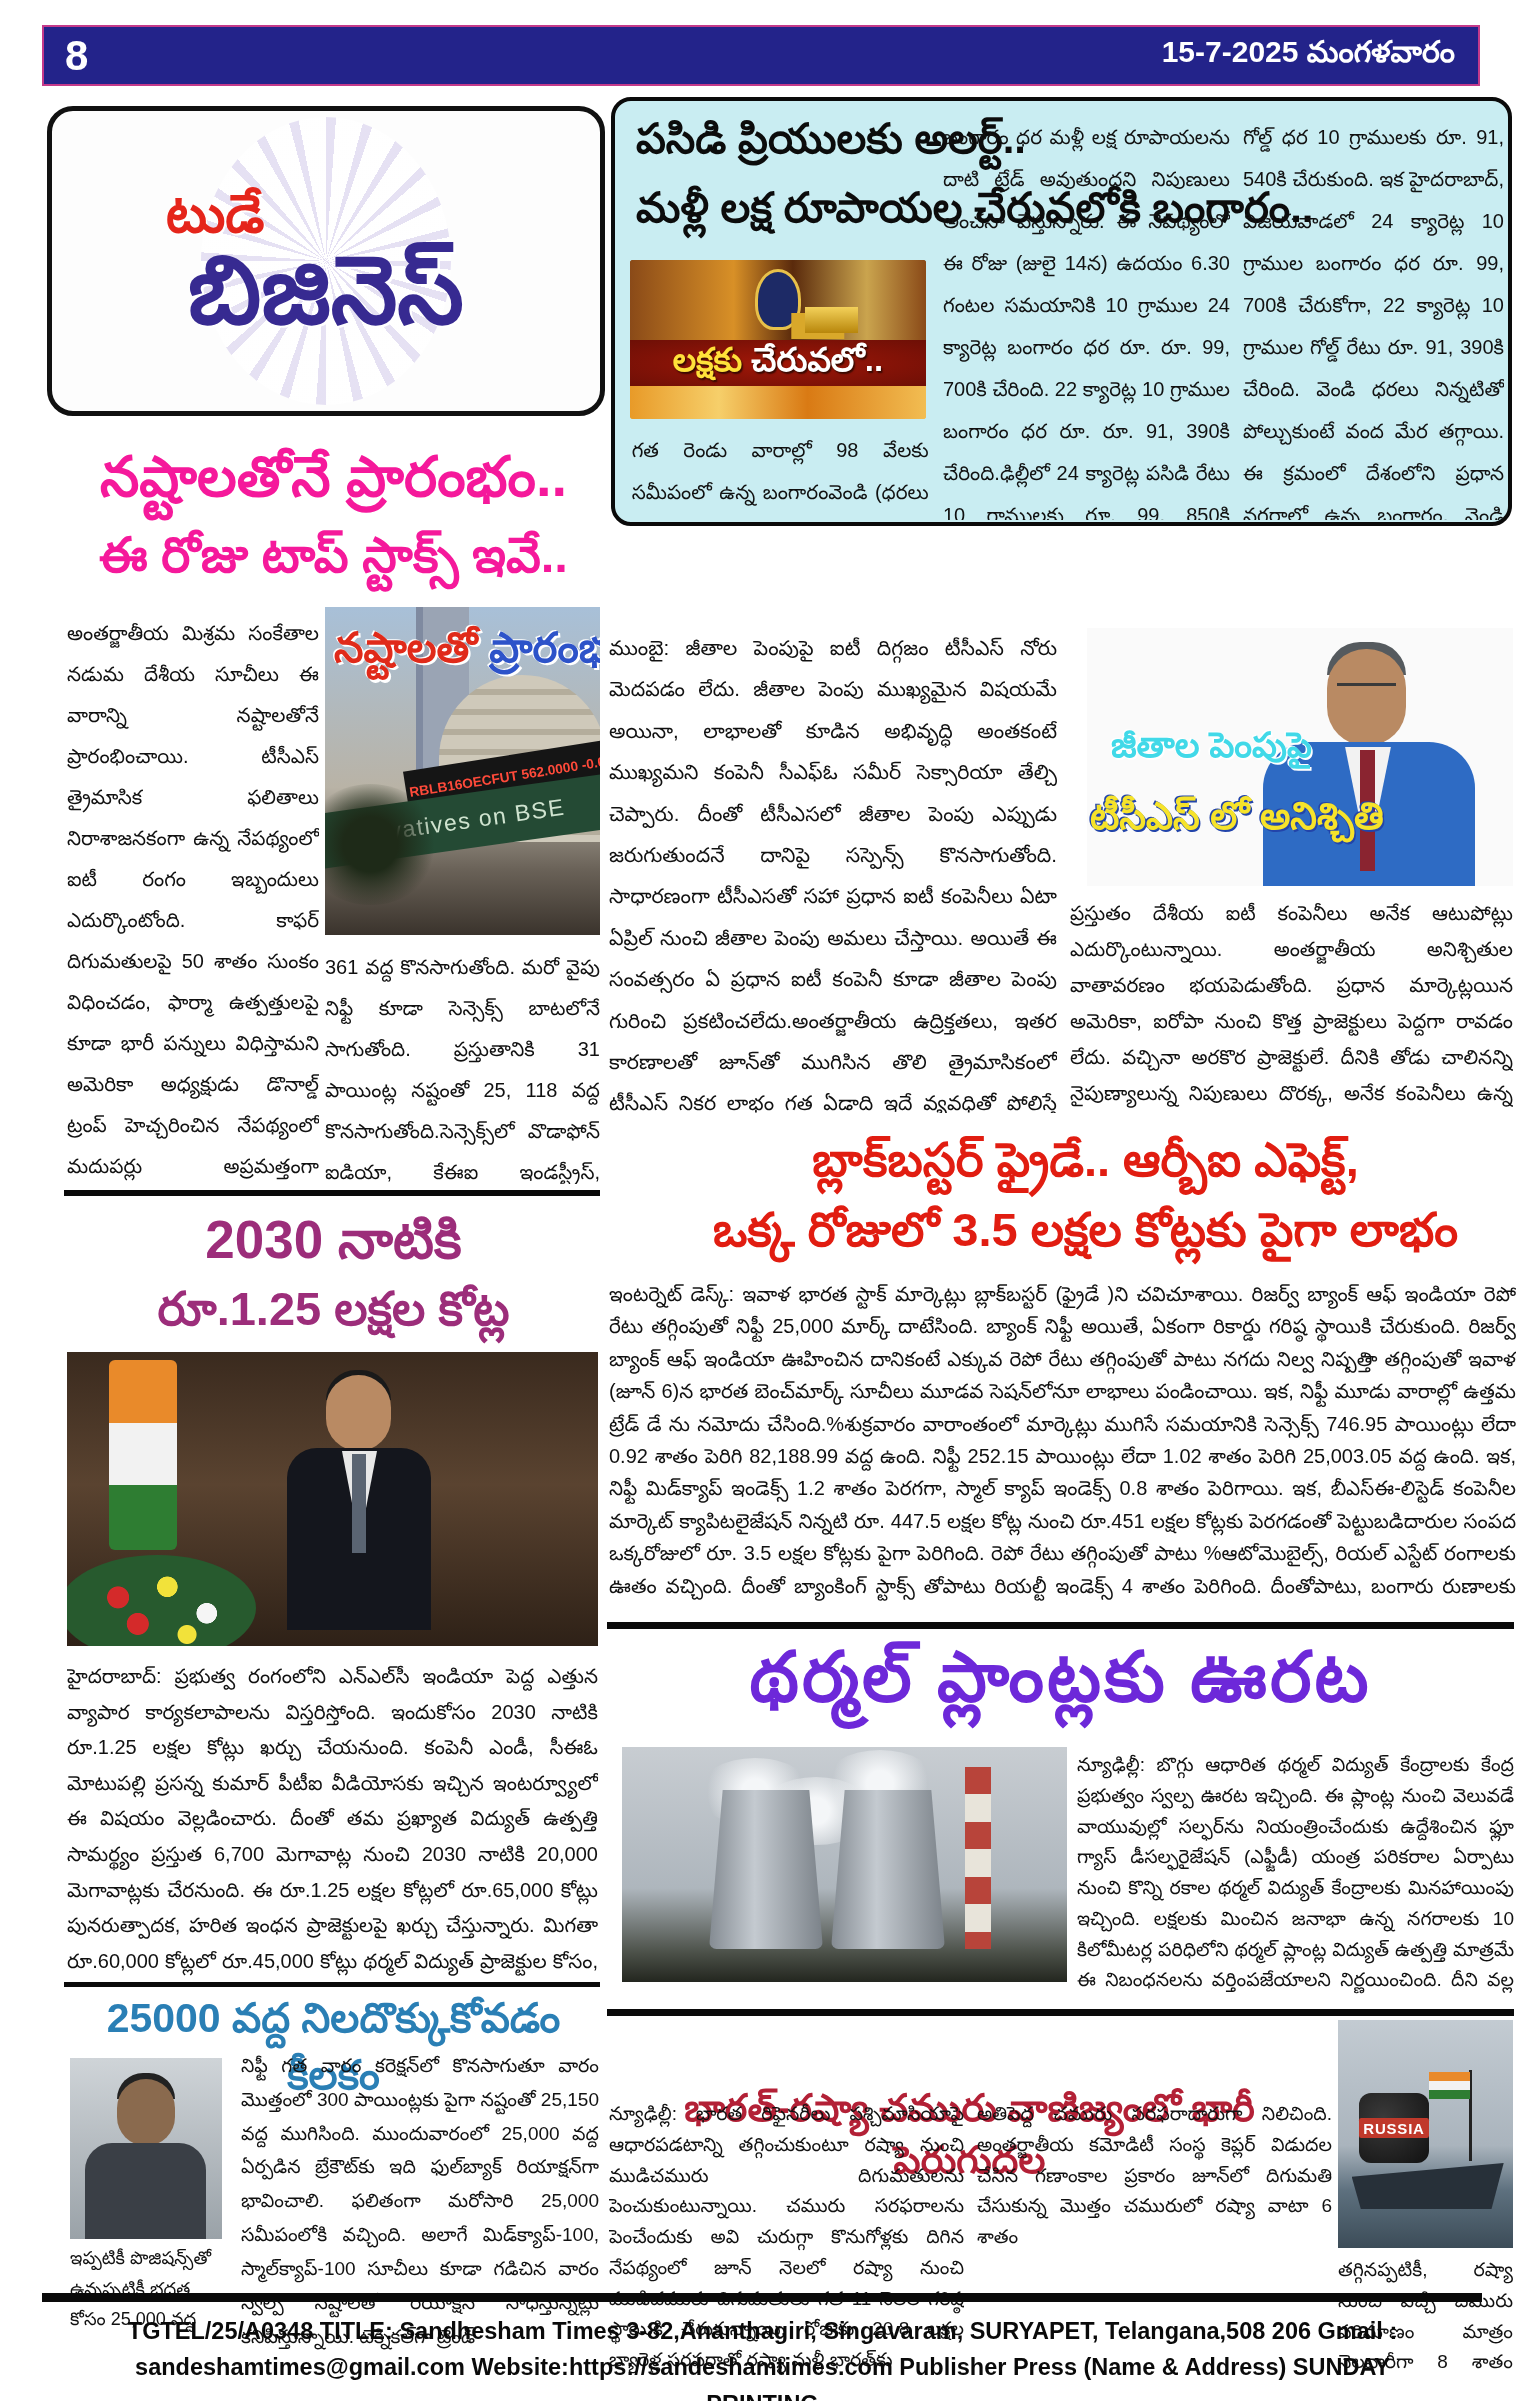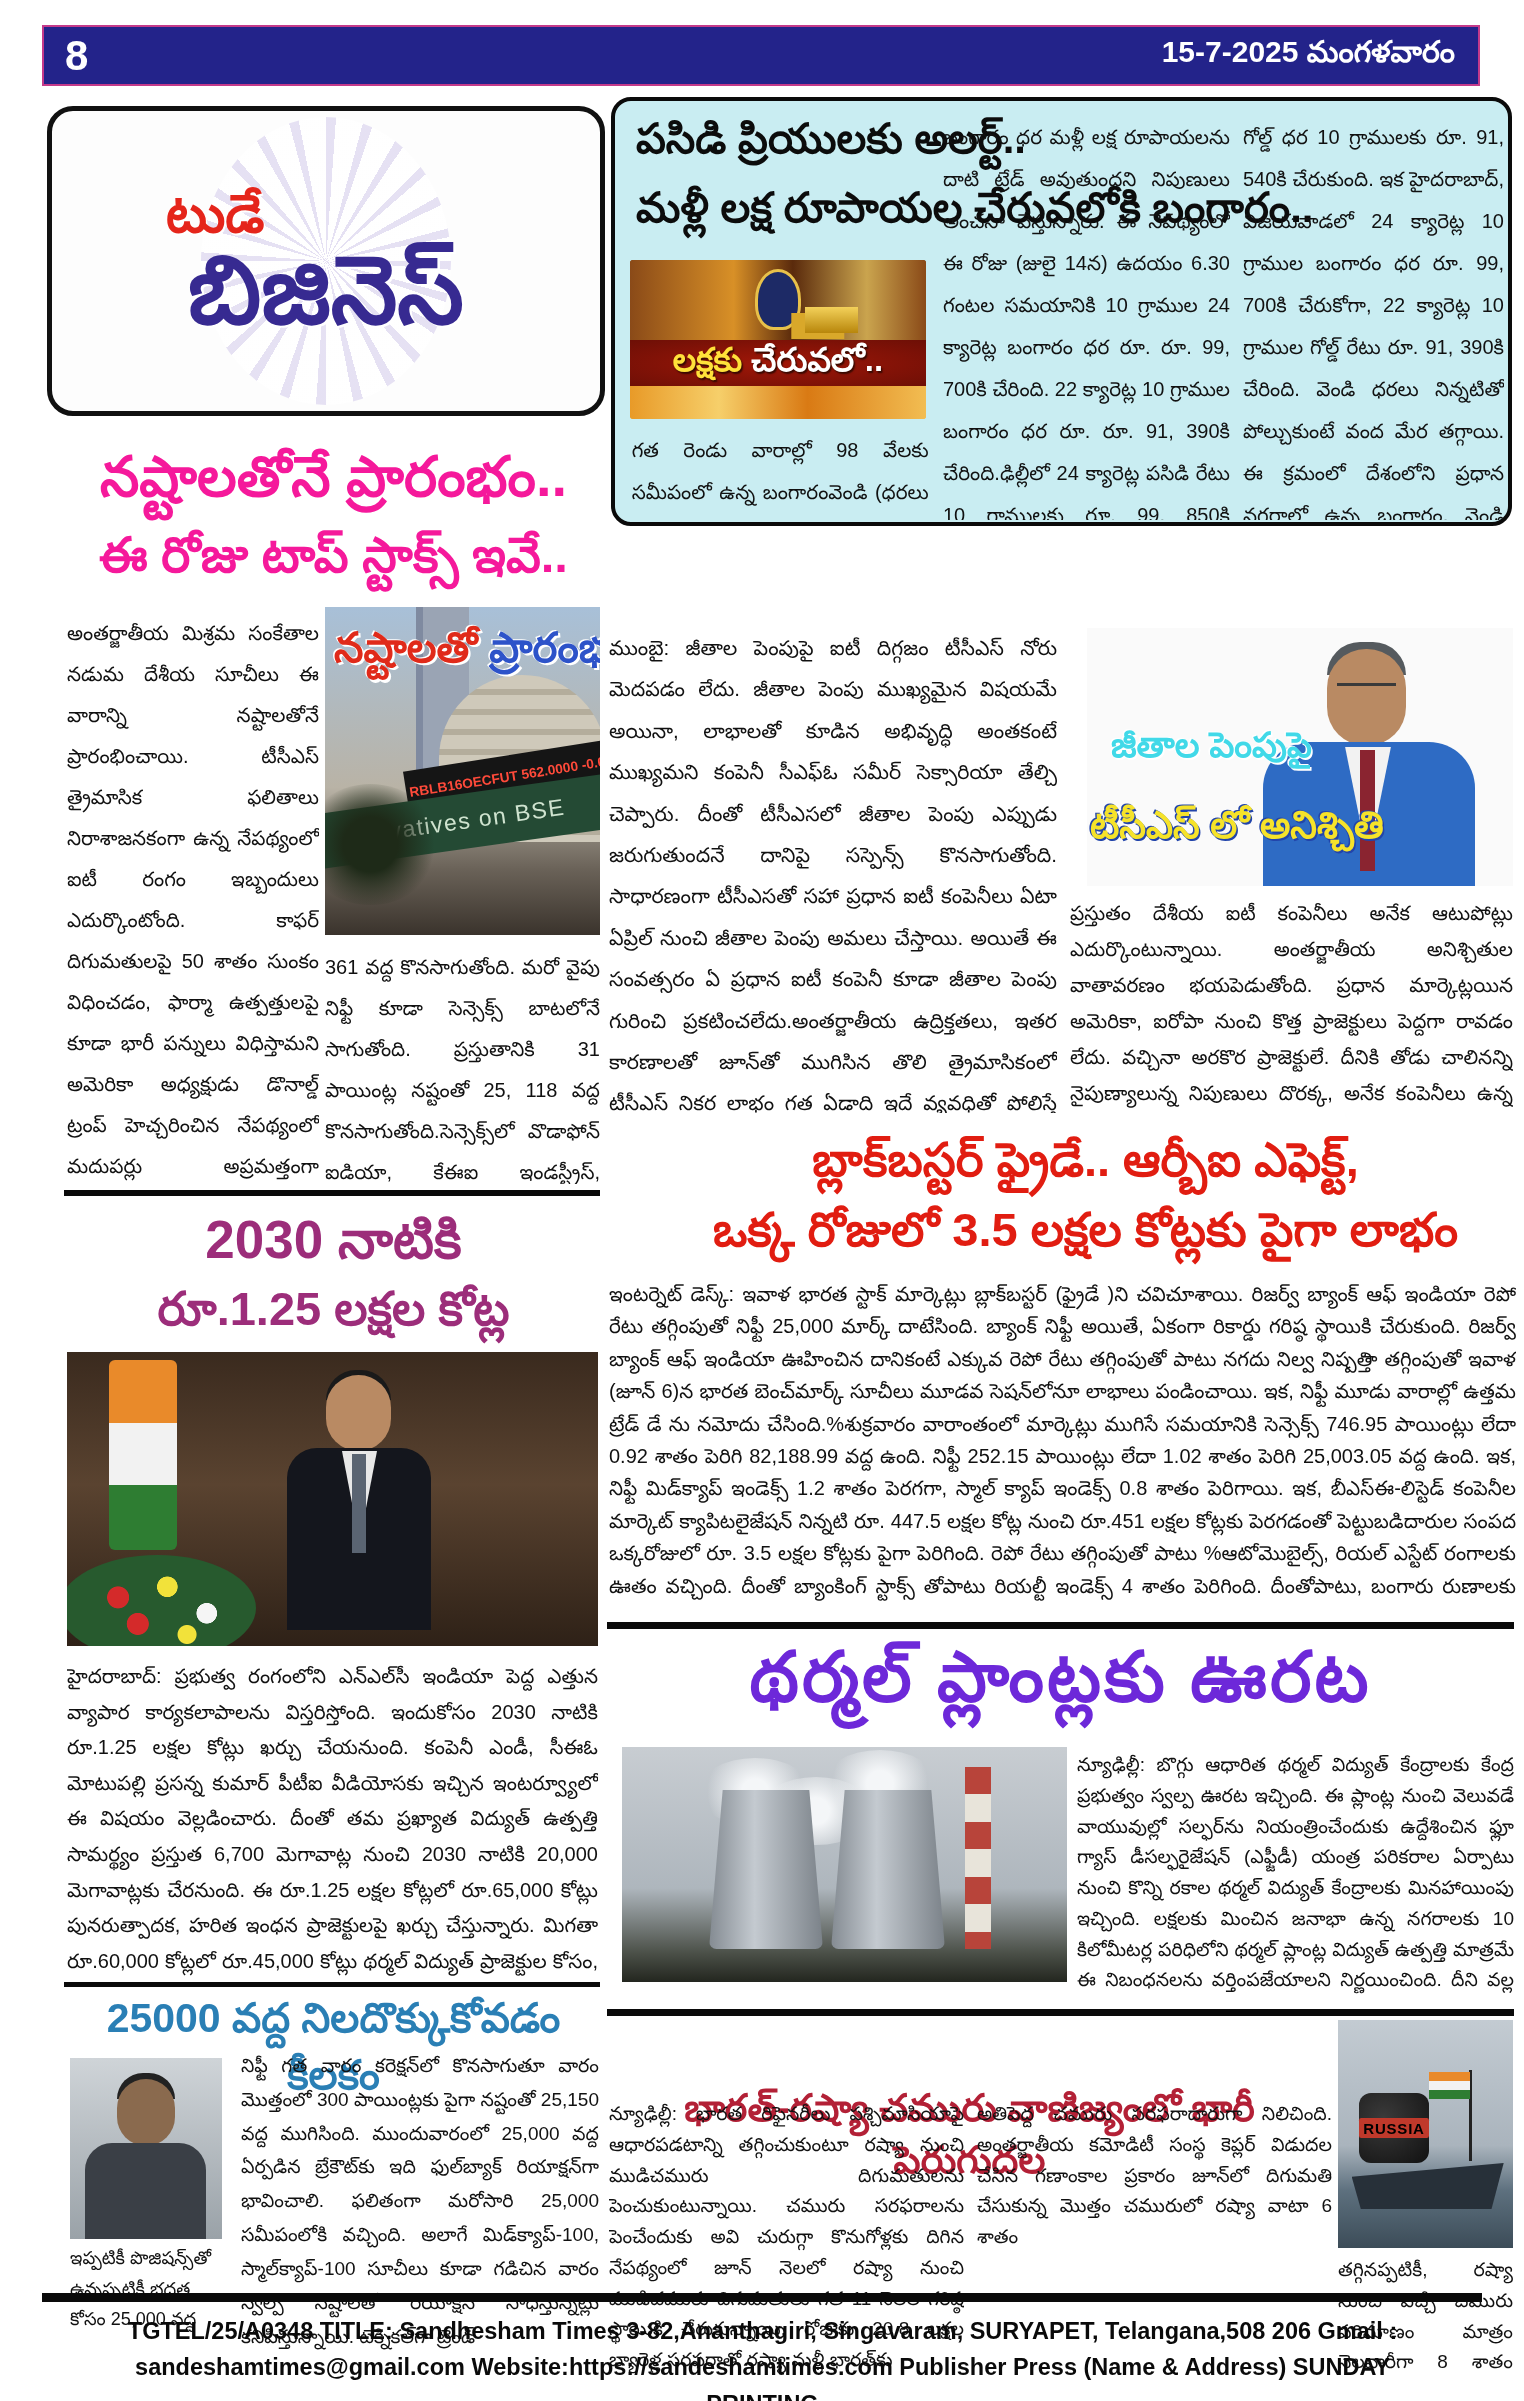--- a/index.html
+++ b/index.html
@@ -127,21 +127,21 @@
   .tcs-head { position:absolute; left:72px; top:13.7px; width:79px; height:97px; border-radius:39px; background:#b98a63; }
   .tcs-hair { position:absolute; left:72px; top:6px; width:79px; height:33px; border-radius:38px 38px 0 0; background:#555a5e; }
   .tcs-glasses { position:absolute; left:82px; top:47px; width:59px; height:15px;
     border-top:3.8px solid #3a3a3a; }
   .tcs-suit { position:absolute; left:7.6px; top:106px; width:212px; height:152px; border-radius:46px 46px 0 0; background:#2e6bc4; }
   .tcs-shirt { position:absolute; left:90px; top:111px; width:46px; height:114px; background:#f2f2f2;
     clip-path:polygon(0 0, 100% 0, 50% 100%); }
   .tcs-tie { position:absolute; left:105px; top:114px; width:15px; height:121px; background:#8a2430; }
   .tcs-cap1 { position:absolute; left:24px; top:97px; font-size:35px; font-weight:bold; color:#41d9e8;
     text-shadow:1.5px 1.5px 0 #fff, -1.5px -1.5px 0 #fff; }
-  .tcs-cap2 { position:absolute; left:3px; top:176px; font-size:38px; font-weight:bold; color:#f6e32a;
+  .tcs-cap2 { position:absolute; left:3px; top:167px; font-size:38px; font-weight:bold; color:#f6e32a;
     text-shadow:1.5px 1.5px 0 #2244aa, -1.5px -1.5px 0 #2244aa; }
   .tcs-col3 { position:absolute; left:1070px; top:895px; width:443px; height:217px;
     font-size:20px; line-height:1.8; text-align:justify; color:#111; overflow:hidden; }
 
   
   .rbi-h { position:absolute; left:653px; width:865px; text-align:center; font-weight:bold; color:#e11d11; }
   .rbi-h1 { top:1132px; font-size:47px; }
   .rbi-h2 { top:1202px; font-size:47px; }
   .rbi-body { position:absolute; left:609px; top:1278px; width:907px; height:328px;
     font-size:20px; line-height:1.62; text-align:justify; color:#111; overflow:hidden; }
@@ -170,21 +170,21 @@
     font-size:38px; font-weight:bold; color:#b32036;margin-top:47px; }
   .ship-img { position:absolute; left:1338px; top:2020px; width:175px; height:228px; overflow:hidden;
     background:linear-gradient(180deg,#c3cbd2 0%, #aab4bd 55%, #5d707e 75%, #3c4c58 100%); }
   .ship-hull { position:absolute; left:13.7px; bottom:39px; width:152px; height:46px; background:#273039;
     clip-path:polygon(0 30%, 100% 0, 92% 100%, 6% 100%); }
   .ship-flag { position:absolute; left:91px; top:52px; width:41px; height:27px;
     background:linear-gradient(180deg,#e98a2a 0 33%, #f2f2f2 33% 66%, #2e7d32 66% 100%); }
   .ship-flagpole { position:absolute; left:131px; top:50px; width:3px; height:91px; background:#222; }
   .barrel { position:absolute; left:21px; top:73px; width:70px; height:70px; border-radius:12px;
     background:radial-gradient(circle at 35% 35%, #3a3a3a, #111); display:flex; align-items:center; justify-content:center; }
-  .barrel-label { color:#000000; font-size:15px; font-weight:bold; letter-spacing:0.8px; background:#c0392b; padding:1.5px 4.6px; border-radius:2.3px; }
+  .barrel-label { color:#ffffff; font-size:15px; font-weight:bold; letter-spacing:0.8px; background:#c0392b; padding:1.5px 4.6px; border-radius:2.3px; }
   .russia-col { position:absolute; top:2099px; height:279px; font-size:19px; line-height:1.62;
     text-align:justify; color:#111; overflow:hidden; }
   .russia-col1 { left:609px;  width:355px; }
   .russia-col2 { left:977px; width:355px; }
   .russia-tail { position:absolute; left:1338px; top:2255px; width:175px; height:121px;
     font-size:19px; line-height:1.62; text-align:justify; color:#111; overflow:hidden; }
 
   
   .footer-rule { position:absolute; left:42px; top:2293px; width:1440px; height:9px; background:#0a0a0a; }
   .footer { position:absolute; left:76px; top:2313px; width:1373px; text-align:center;

